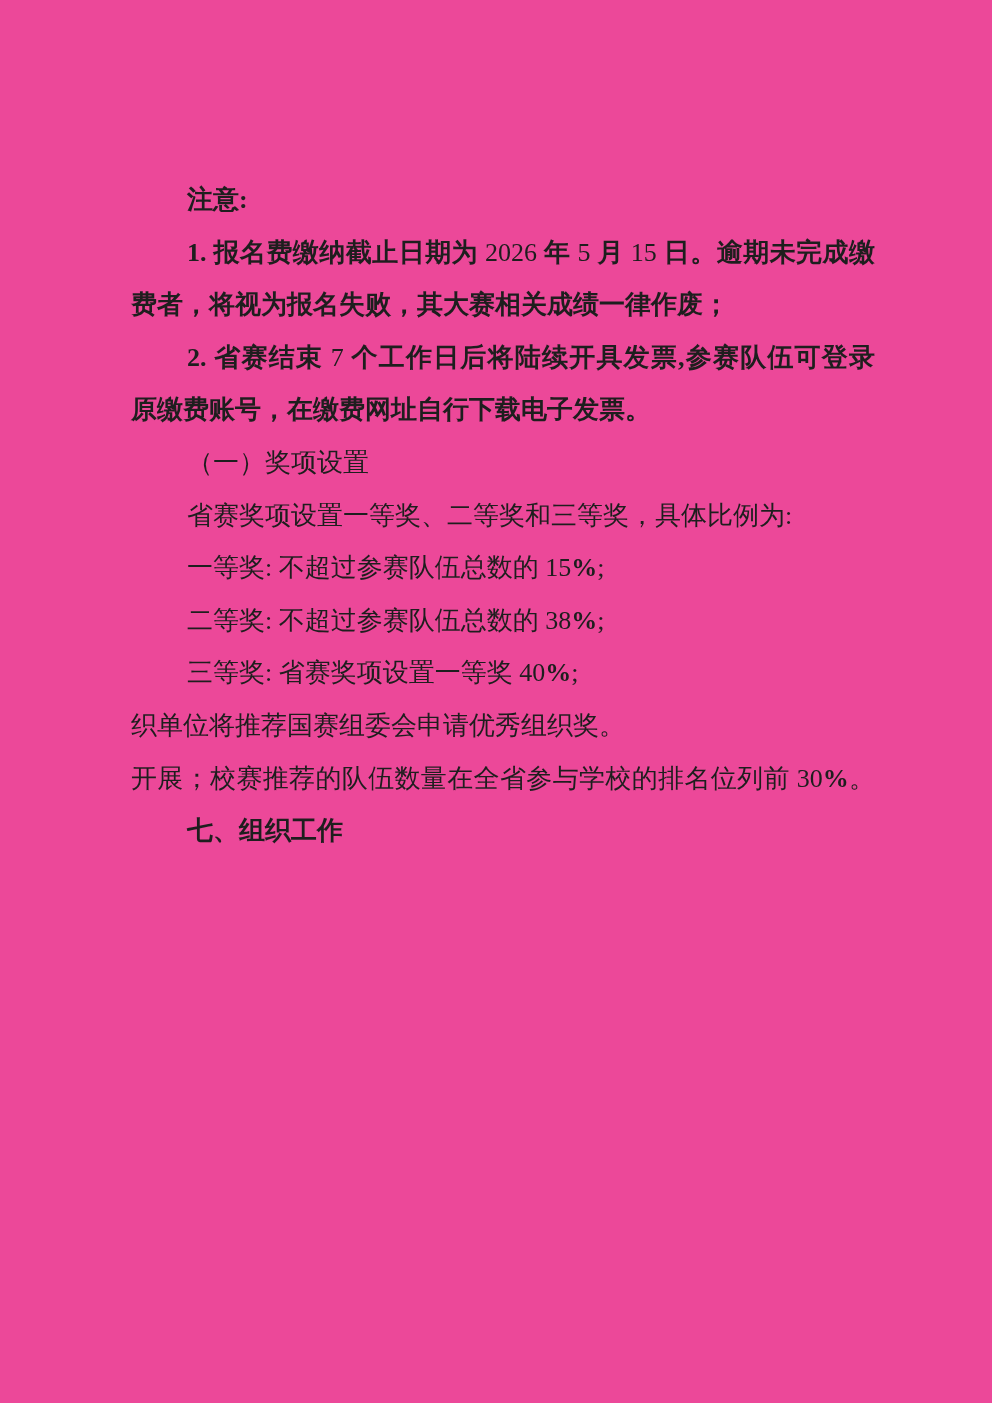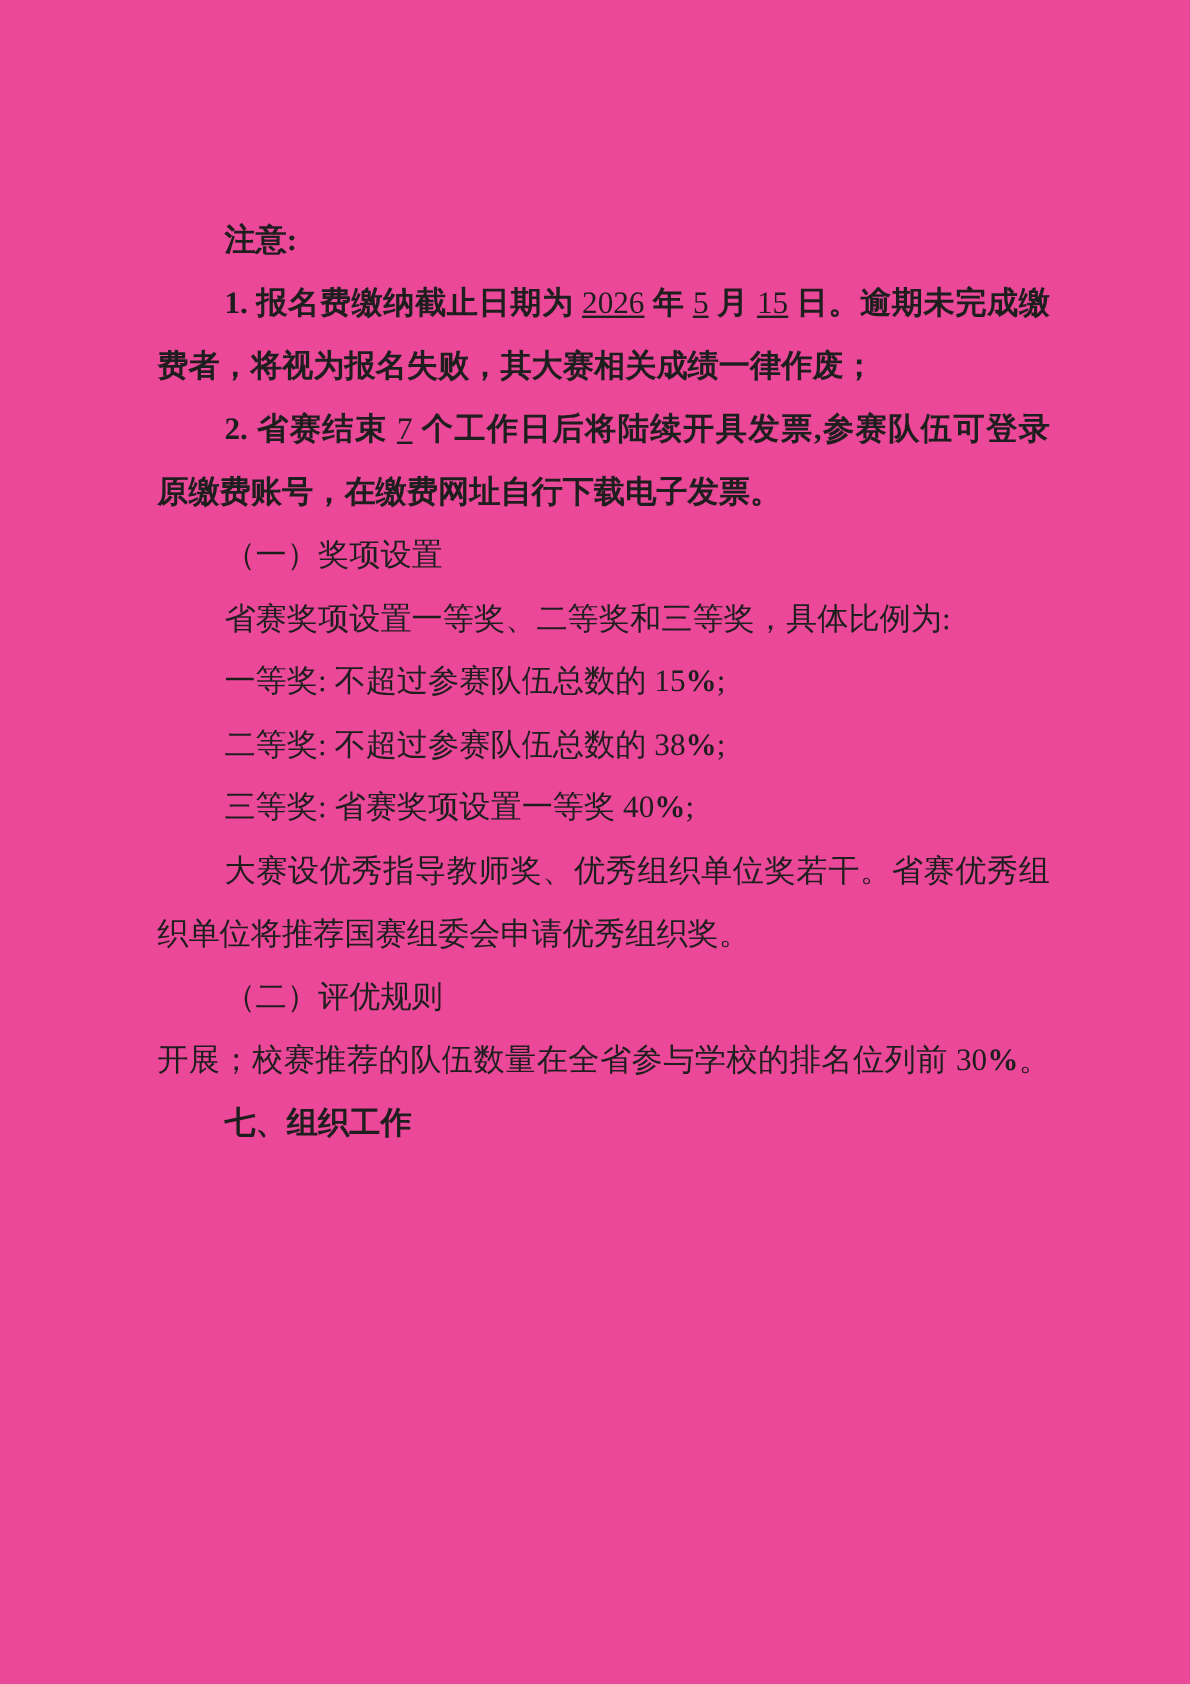--- a/index.html
+++ b/index.html
@@ -37,21 +37,20 @@
   }
   
   .stretch {
     text-align: justify;
     text-align-last: justify;
     text-justify: inter-character;
   }
   
   .bold .num {
     font-weight: 400;
-    text-decoration: underline;
   }
   
   .pct {
     font-weight: 700;
   }
 </style>
 </head>
 <body>
 
 <div class="page">
@@ -71,25 +70,23 @@
     <div class="line indent">（一）奖项设置</div>
 
     <div class="line indent">省赛奖项设置一等奖、二等奖和三等奖，具体比例为:</div>
 
     <div class="line indent"><span>一等奖: 不超过参赛队伍总数的 </span><span class="num">15</span><span class="pct">%</span><span>;</span></div>
 
     <div class="line indent"><span>二等奖: 不超过参赛队伍总数的 </span><span class="num">38</span><span class="pct">%</span><span>;</span></div>
 
     <div class="line indent"><span>三等奖: 省赛奖项设置一等奖 </span><span class="num">40</span><span class="pct">%</span><span>;</span></div>
 
-    <div class="line indent stretch">大赛设优秀指导教师奖、优秀组织单位奖若干。省赛优秀组</div>
 
     <div class="line">织单位将推荐国赛组委会申请优秀组织奖。</div>
 
-    <div class="line indent">（二）评优规则</div>
 
 
 
     <div class="line stretch"><span>开展；校赛推荐的队伍数量在全省参与学校的排名位列前 </span><span class="num">30</span><span class="pct">%</span><span>。</span></div>
 
     <div class="line indent bold">七、组织工作</div>
 
   </div>
 </div>
 

